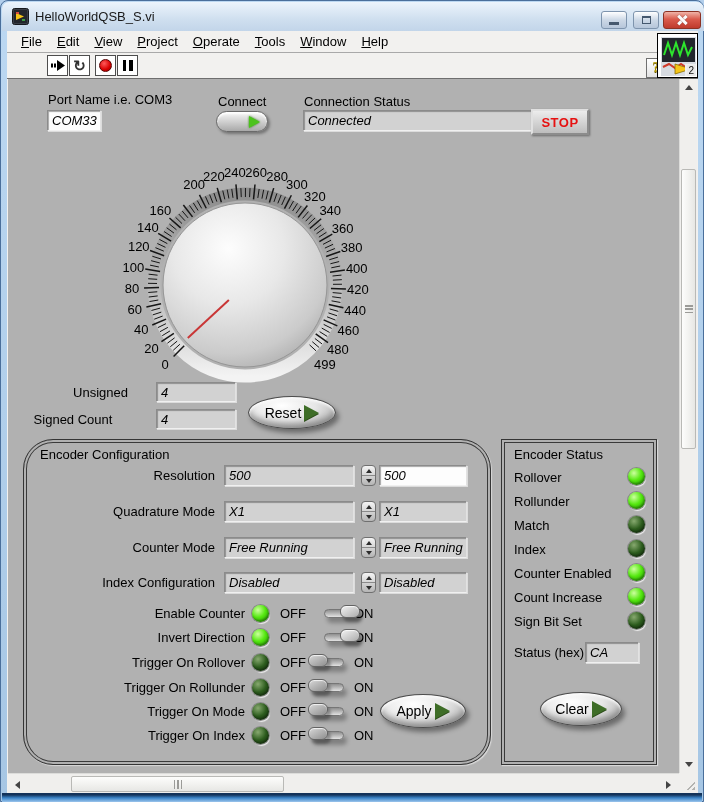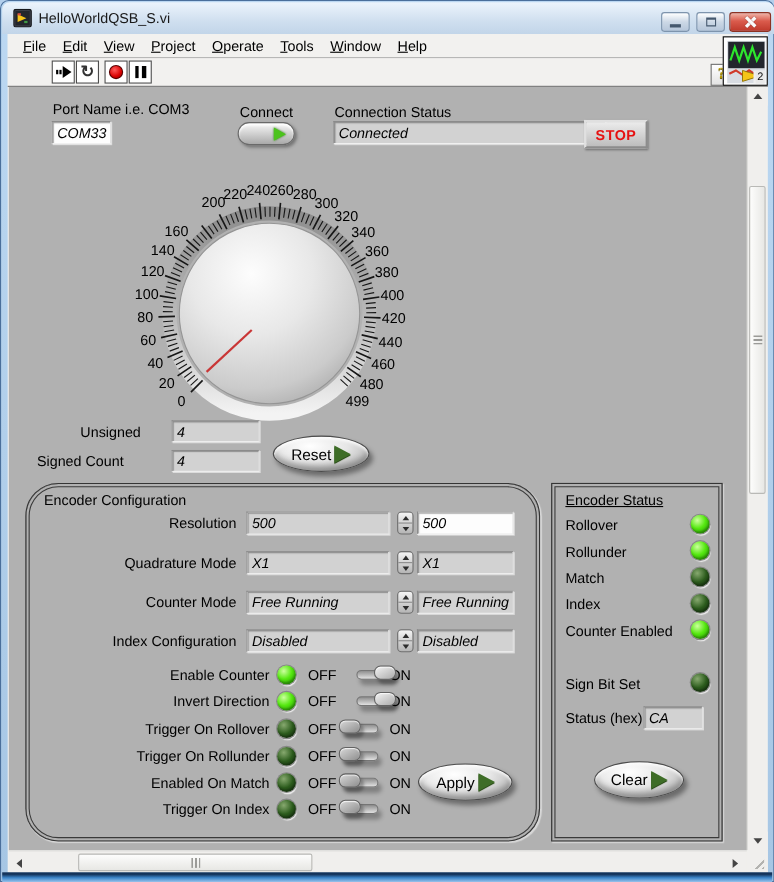--- a/index.html
+++ b/index.html
@@ -497,21 +497,21 @@
             <span class="tog-label">Trigger On Rollunder</span>
             <span class="led off"></span>
             <span class="off-txt">OFF</span>
             <span class="on-txt">ON</span>
             <div class="tswitch">
               <span class="track"></span>
               <span class="knob"></span>
             </div>
           </div>
           <div class="tog-row" style="top: 262px;">
-            <span class="tog-label">Enabled On Match</span>
+            <span class="tog-label">Trigger On Mode</span>
             <span class="led off"></span>
             <span class="off-txt">OFF</span>
             <span class="on-txt">ON</span>
             <div class="tswitch">
               <span class="track"></span>
               <span class="knob"></span>
             </div>
           </div>
           <div class="tog-row" style="top: 286px;">
             <span class="tog-label">Trigger On Index</span>
@@ -519,21 +519,21 @@
             <span class="off-txt">OFF</span>
             <span class="on-txt">ON</span>
             <div class="tswitch">
               <span class="track"></span>
               <span class="knob"></span>
             </div>
           </div>
         </div>
 
       <div class="lvframe" style="left:493px; top:360px; width:156px; height:326px;">
-        <span class="lbl" style="left:12px; top:7px;text-decoration:underline;">Encoder Status</span>
+        <span class="lbl" style="left:12px; top:7px;">Encoder Status</span>
         <span class="lbl" style="left:12px; top:205px;">Status (hex)</span>
         <div class="fld" style="left:83px; top:202px; width:54px;">CA</div>
         <div class="oval" style="left:38px; top:252px; width:82px; height:34px;">
           <span>Clear</span>
           <span class="arrow"></span>
         </div>
       <div class="st-row" style="top: 28px;">
             <span class="st-label">Rollover</span>
             <span class="led on"></span>
           </div>
@@ -546,20 +546,24 @@
             <span class="led off"></span>
           </div>
           <div class="st-row" style="top: 100px;">
             <span class="st-label">Index</span>
             <span class="led off"></span>
           </div>
           <div class="st-row" style="top: 124px;">
             <span class="st-label">Counter Enabled</span>
             <span class="led on"></span>
           </div>
+          <div class="st-row" style="top: 148px;">
+            <span class="st-label">Count Increase</span>
+            <span class="led on"></span>
+          </div>
           <div class="st-row" style="top: 172px;">
             <span class="st-label">Sign Bit Set</span>
             <span class="led off"></span>
           </div>
         </div>
 
     </div>
 
     <div class="vscroll">
       <div class="sbtn" style="left:0; top:0; width:18px; height:17px;">

